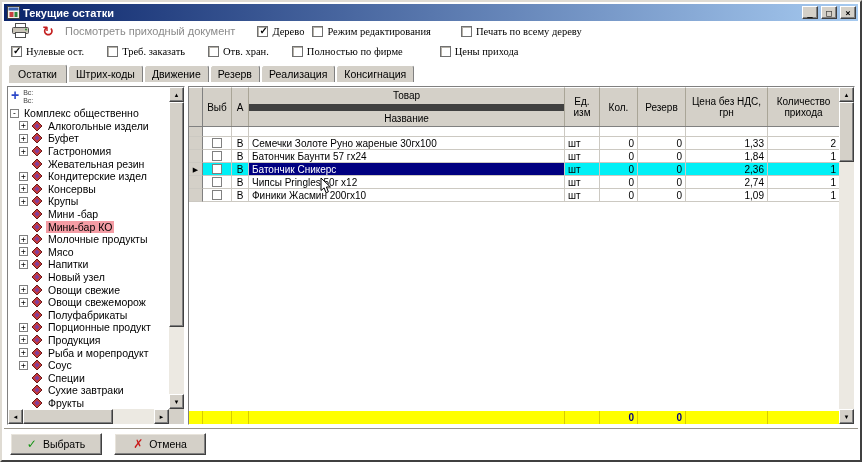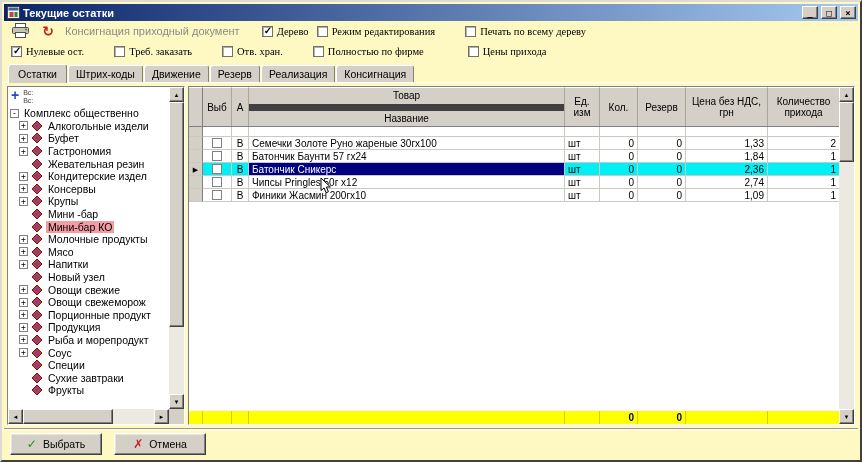--- a/index.html
+++ b/index.html
@@ -6,37 +6,37 @@
     --cols: 14px 29px 17px minmax(0,1fr) 35px 38px 48px 82px 71px;
     --titlebar-start:#0a246a; --titlebar-end:#a6caf0;
     --selection-row:#00f0f6; --selection-cell:#000080;
     --totals-bg:#ffff00; --tree-selected:#f49ca4;
     --refresh-red:#c42020; --check-green:#129312; --cancel-red:#c81818;
   }
   *{box-sizing:border-box;}
   html,body{margin:0;padding:0;}
   body{width:862px;height:462px;position:relative;overflow:hidden;background:#808080;
        font-family:"Liberation Sans","DejaVu Sans",sans-serif;font-size:11px;color:#000;}
-  .window{position:absolute;inset:0;display:flex;flex-direction:column;background:#fef9c3;
+  .window{position:absolute;inset:0;display:flex;flex-direction:column;background:#ffffff;
           border:2px solid;border-color:#dfdbd3 #404040 #404040 #dfdbd3;padding:2px;}
 
   
   .titlebar{height:17px;flex:none;display:flex;align-items:center;gap:3px;padding:0 2px;
             background:linear-gradient(90deg,var(--titlebar-start),var(--titlebar-end));
             color:#fff;font-weight:bold;}
   .title-text{flex:1;font-size:11px;white-space:nowrap;overflow:hidden;}
   .tb-btn{width:16px;height:13px;flex:none;background:#d4d0c8;color:#000;
           border:1px solid;border-color:#fff #404040 #404040 #fff;
           box-shadow:inset -1px -1px 0 #808080;
           display:flex;align-items:center;justify-content:center;
           font-size:9px;line-height:8px;font-weight:bold;font-family:"DejaVu Sans Mono",monospace;}
 
   
   .toolbar1{height:20px;flex:none;display:flex;align-items:center;gap:8px;padding:1px 5px;}
-  .toolbar2{height:20px;flex:none;display:flex;gap:30px;padding:1px 7px;}
+  .toolbar2{height:20px;flex:none;display:flex;gap:23px;padding:1px 7px;}
   .icon-btn{display:flex;align-items:center;justify-content:center;width:22px;height:17px;flex:none;}
   .refresh{color:var(--refresh-red);font-weight:bold;font-size:14px;line-height:14px;width:18px;text-align:center;}
   .doc-label{color:#8a8a8a;margin-right:14px;}
   .cb{display:flex;align-items:center;gap:4px;font-size:10.5px;white-space:nowrap;font-family:Liberation Serif, serif;}
   .cbbox{width:11px;height:11px;background:#fff;border:1px solid #707070;
          box-shadow:inset 1px 1px 0 #b5b1a8;position:relative;flex:none;}
   .cbbox.checked::after{content:"✓";position:absolute;left:1px;top:-2px;font-size:10px;font-weight:bold;color:#000;}
 
   
   .tabbar{height:21px;flex:none;display:flex;align-items:flex-end;gap:1px;padding:3px 4px 0;}
@@ -147,21 +147,21 @@
   <div class="toolbar1">
     <span class="icon-btn">
       <svg width="19" height="16" viewBox="0 0 19 16">
         <rect x="4.5" y="0.5" width="10" height="4" fill="#ffffff" stroke="#505050"></rect>
         <rect x="1.5" y="4.5" width="16" height="6" rx="1" fill="#c9c4b8" stroke="#505050"></rect>
         <rect x="4.5" y="9.5" width="10" height="5" fill="#ffffff" stroke="#505050"></rect>
         <circle cx="15" cy="6.5" r="1" fill="#2e8a2e"></circle>
       </svg>
     </span>
     <span class="refresh">↻</span>
-    <span class="doc-label">Консигнация приходный документ</span>
+    <span class="doc-label">Посмотреть приходный документ</span>
     <span class="cb">
       <span class="cbbox checked"></span>
       <span>Дерево</span>
     </span>
     <span class="cb">
       <span class="cbbox"></span>
       <span>Режим редактирования</span>
     </span>
     <span class="cb" style="margin-left:22px">
       <span class="cbbox"></span>
@@ -383,20 +383,30 @@
               <span class="slot">
                 <span class="expbox">+</span>
               </span>
               <span class="ticon">
                 <svg width="12" height="12" viewBox="0 0 12 12">
                   <path d="M1 6 L6 1 L11 6 L6 11 Z" fill="#c63a3a" stroke="#5c0a0a" stroke-width="0.9"></path>
                   <path d="M3.6 6 L6 3.6 L8.4 6 L6 8.4 Z" fill="#7d3fa0"></path>
                 </svg>
               </span>
               <span class="tlabel">Овощи свежеморож</span>
+            </div>
+            <div class="titem child">
+              <span class="slot"></span>
+              <span class="ticon">
+                <svg width="12" height="12" viewBox="0 0 12 12">
+                  <path d="M1 6 L6 1 L11 6 L6 11 Z" fill="#c63a3a" stroke="#5c0a0a" stroke-width="0.9"></path>
+                  <path d="M3.6 6 L6 3.6 L8.4 6 L6 8.4 Z" fill="#7d3fa0"></path>
+                </svg>
+              </span>
+              <span class="tlabel">Полуфабрикаты</span>
             </div>
             <div class="titem child">
               <span class="slot">
                 <span class="expbox">+</span>
               </span>
               <span class="ticon">
                 <svg width="12" height="12" viewBox="0 0 12 12">
                   <path d="M1 6 L6 1 L11 6 L6 11 Z" fill="#c63a3a" stroke="#5c0a0a" stroke-width="0.9"></path>
                   <path d="M3.6 6 L6 3.6 L8.4 6 L6 8.4 Z" fill="#7d3fa0"></path>
                 </svg>

